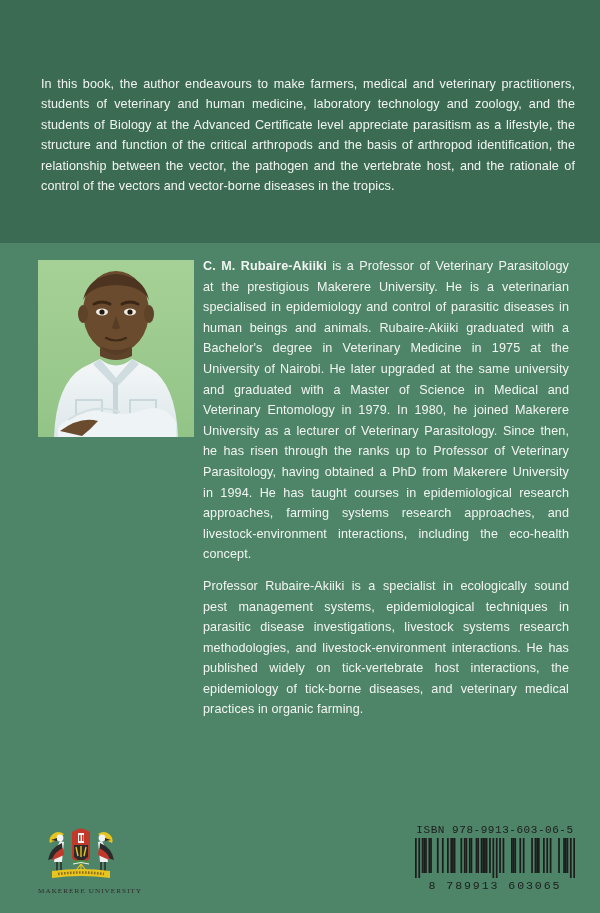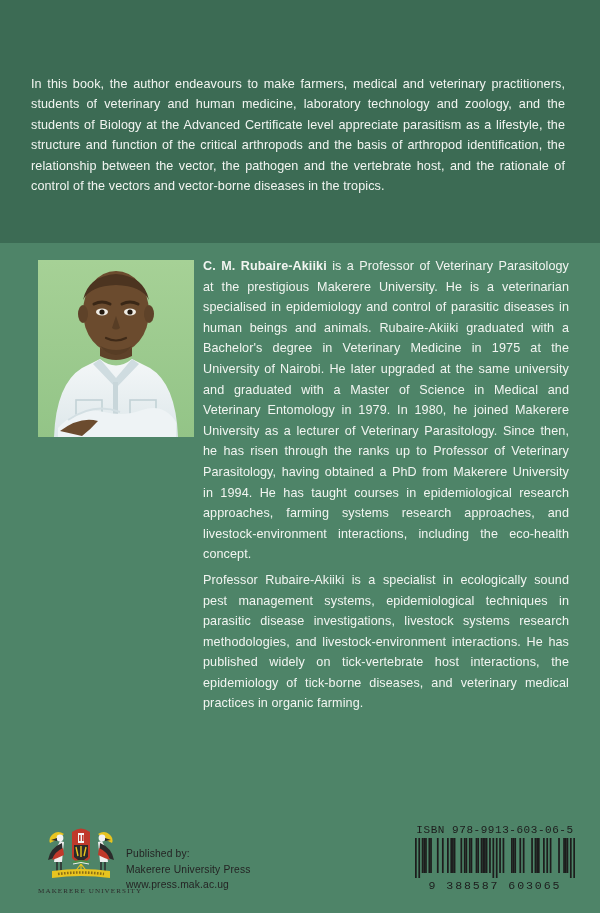--- a/index.html
+++ b/index.html
@@ -24,21 +24,21 @@
   .blurb-band {
     position: absolute;
     left: 0; top: 0;
     width: 600px;
     height: 243px;
     background: #3c6b54;
   }
 
   .blurb-text {
     position: absolute;
-    left: 31px;
+    left: 41px;
     top: 74px;
     width: 534px;
     font-size: 12.6px;
     line-height: 20.4px;
     color: #f2f5f1;
     text-align: justify;
     text-justify: inter-word;
     letter-spacing: 0.1px;
   }
 
@@ -60,21 +60,21 @@
     left: 203px;
     top: 256px;
     width: 366px;
     color: #f2f5f1;
     font-size: 12.6px;
     line-height: 20.6px;
     text-align: justify;
     text-justify: inter-word;
     letter-spacing: 0.1px;
   }
-  .bio p { margin-bottom: 5px; }
+  .bio p { margin-bottom: 11px; }
   .bio p:last-child { margin-bottom: 8px; }
   .author-name { font-weight: bold; }
 
   
   .footer {
     position: absolute;
     left: 0;
     top: 806px;
     width: 600px;
     height: 107px;
@@ -232,25 +232,20 @@
         <path d="M35 46 Q43 43 51 46" fill="none" stroke="#f0f0f0" stroke-width="1"></path>
 
         <path d="M43 46 L36 55 M43 46 L43 56 M43 46 L50 55" stroke="#e8c41f" stroke-width="1.2"></path>
 
         <path d="M14 53 Q43 49 72 53 L72 60 Q43 56 14 60 Z" fill="#e8c41f"></path>
         <path d="M20 56 Q43 53 66 56" fill="none" stroke="#8a6d14" stroke-width="2.6" stroke-dasharray="1.6 1.4"></path>
       </svg>
       <div class="logo-caption">MAKERERE UNIVERSITY</div>
     </div>
 
-    <div class="publisher">
-      <div>Published by:</div>
-      <div>Makerere University Press</div>
-      <div>www.press.mak.ac.ug</div>
-    </div>
 
     <div class="barcode-block">
       <div class="isbn-text">ISBN  978-9913-603-06-5</div>
       <svg class="barcode-svg" viewBox="0 0 160 40" preserveAspectRatio="none">
         <g id="bars" fill="#1d1d1d">
             <rect x="0.000" y="0" width="1.718" height="40"></rect>
             <rect x="3.368" y="0" width="1.718" height="40"></rect>
             <rect x="6.737" y="0" width="1.718" height="35"></rect>
             <rect x="8.421" y="0" width="1.718" height="35"></rect>
             <rect x="10.105" y="0" width="1.718" height="35"></rect>
@@ -291,17 +286,17 @@
             <rect x="131.368" y="0" width="1.718" height="35"></rect>
             <rect x="134.737" y="0" width="1.718" height="35"></rect>
             <rect x="143.158" y="0" width="1.718" height="35"></rect>
             <rect x="148.211" y="0" width="1.718" height="35"></rect>
             <rect x="149.895" y="0" width="1.718" height="35"></rect>
             <rect x="151.579" y="0" width="1.718" height="35"></rect>
             <rect x="154.947" y="0" width="1.718" height="40"></rect>
             <rect x="158.316" y="0" width="1.718" height="40"></rect>
           </g>
       </svg>
-      <div class="barcode-digits">9  388587  603065</div>
+      <div class="barcode-digits">8  789913  603065</div>
     </div>
 
   </div>
 </div>
 
 </body></html>

